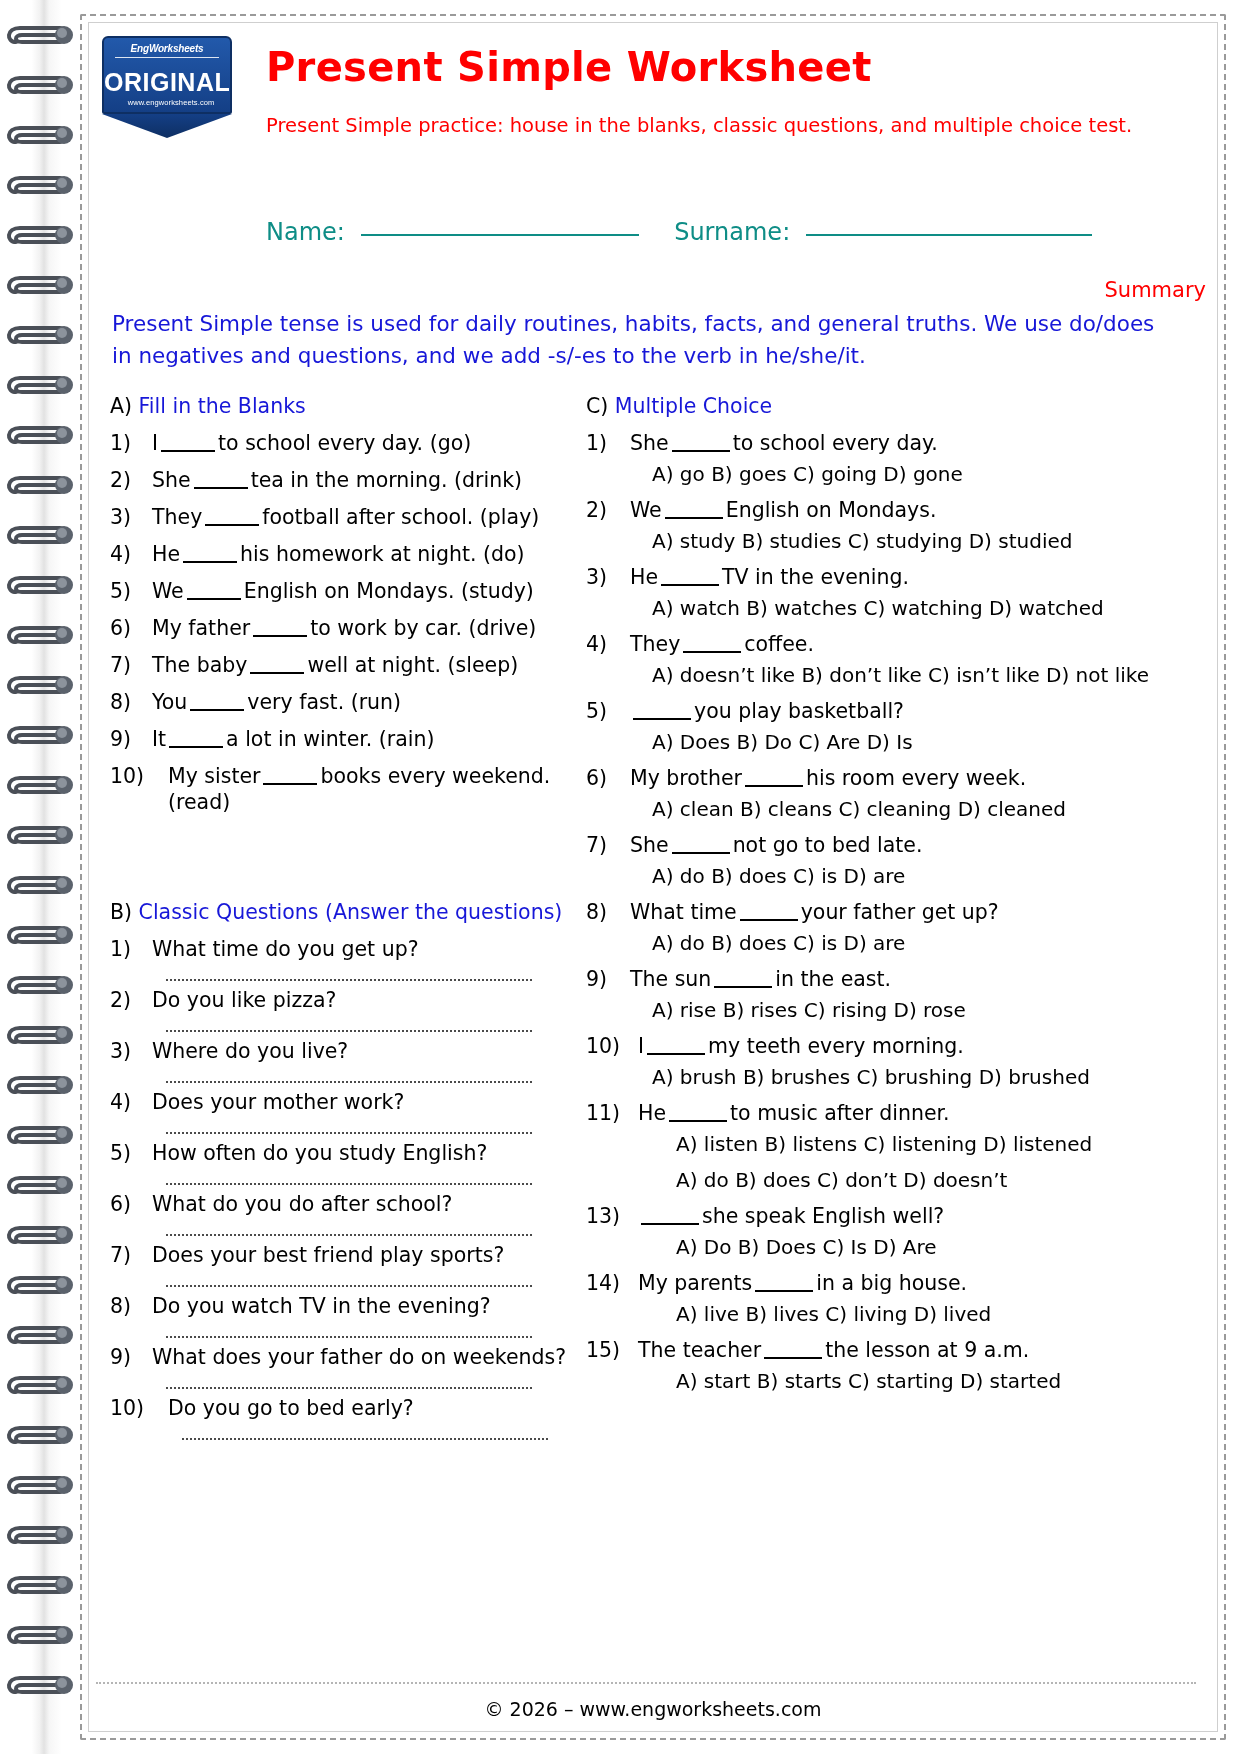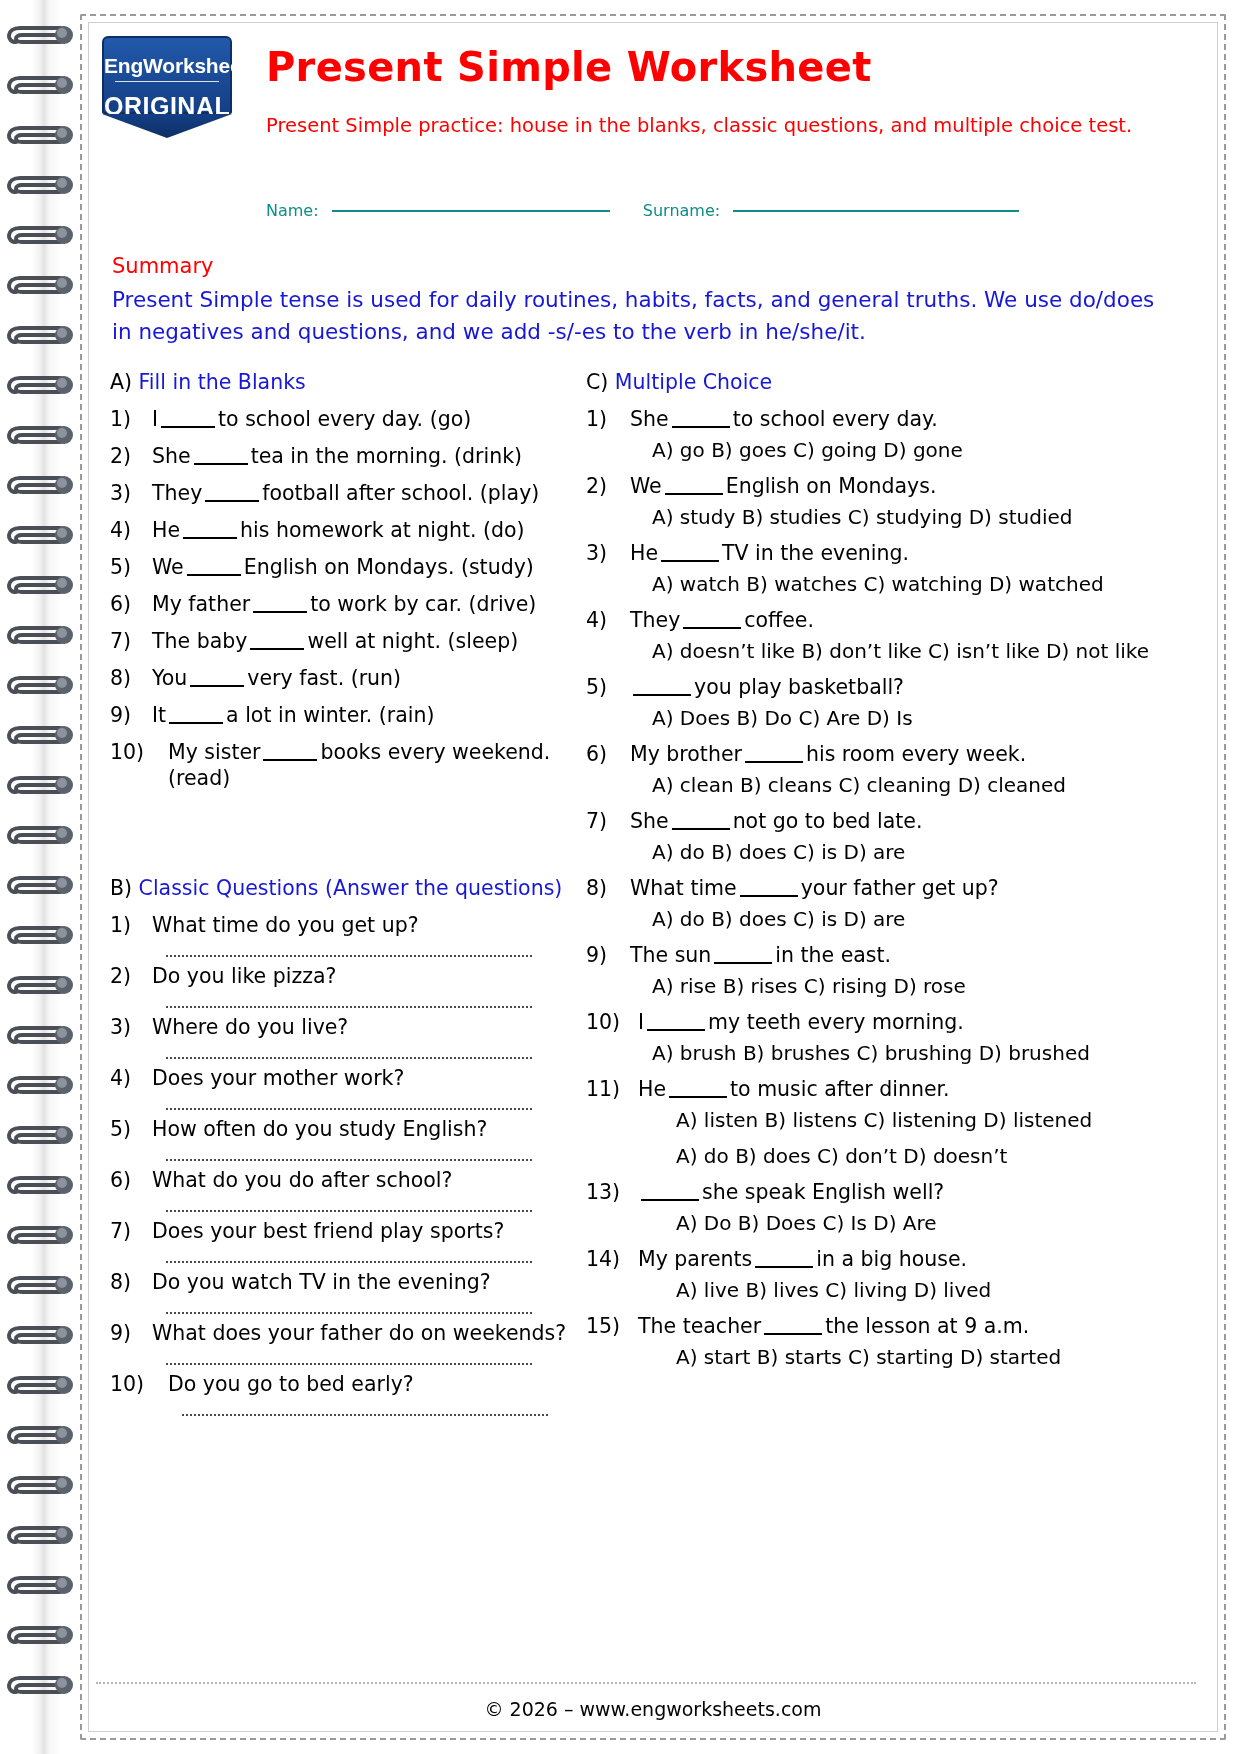--- a/index.html
+++ b/index.html
@@ -99,25 +99,26 @@
     content: "";
     position: absolute;
     left: -2px;
     right: -2px;
     top: 76px;
     height: 24px;
     background: linear-gradient(180deg,#143f86 0%, #0e2f63 100%);
     clip-path: polygon(0 0, 100% 0, 50% 100%);
   }
   .logo-top {
-    font-size: 21px;
+    font-size: 10px;
     font-weight: bold;
     letter-spacing: -0.2px;
-    padding-top: 16px;
+    padding-top: 5px;
     font-family: "Liberation Sans", sans-serif;
+    font-style: italic;
   }
   .logo-rule {
     width: 104px;
     height: 1px;
     background: #ffffff;
     margin: 3px auto 2px auto;
     opacity: .85;
   }
   .logo-mid {
     font-size: 25px;
@@ -150,24 +151,24 @@
     top: 88px;
     font-size: 19.5px;
     color: #ff0000;
     white-space: nowrap;
   }
 
   
   .name-row {
     position: relative;
     margin-left: 170px;
-    margin-top: 44px;
+    margin-top: 68px;
     height: 40px;
     color: #0e8d86;
-    font-size: 16px;
+    font-size: 24px;
   }
   .name-label { display: inline-block; }
   .name-line {
     display: inline-block;
     width: 278px;
     border-bottom: 2px solid #0e8d86;
     margin: 0 0 4px 8px;
     height: 20px;
   }
   .surname-label { display: inline-block; margin-left: 28px; }
@@ -178,20 +179,21 @@
     margin: 0 0 4px 8px;
     height: 20px;
   }
 
   
   .summary-head {
     margin-top: 24px;
     margin-left: 16px;
     color: #ff0000;
     font-size: 21px;
+    text-align: right;
   }
   .summary-body {
     margin-left: 16px;
     margin-top: 6px;
     color: #1717d8;
     font-size: 21.5px;
     line-height: 32px;
     width: 1060px;
   }
 

